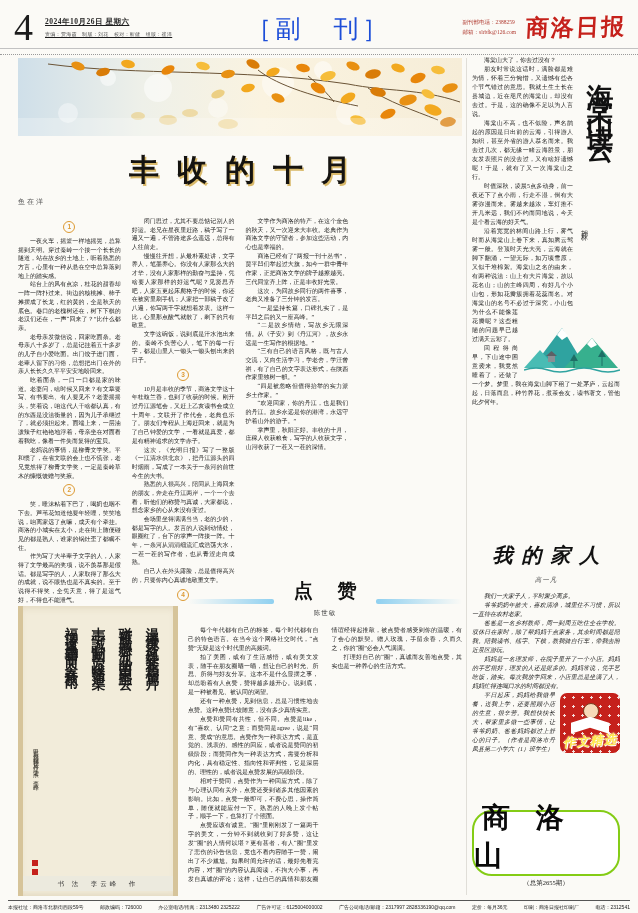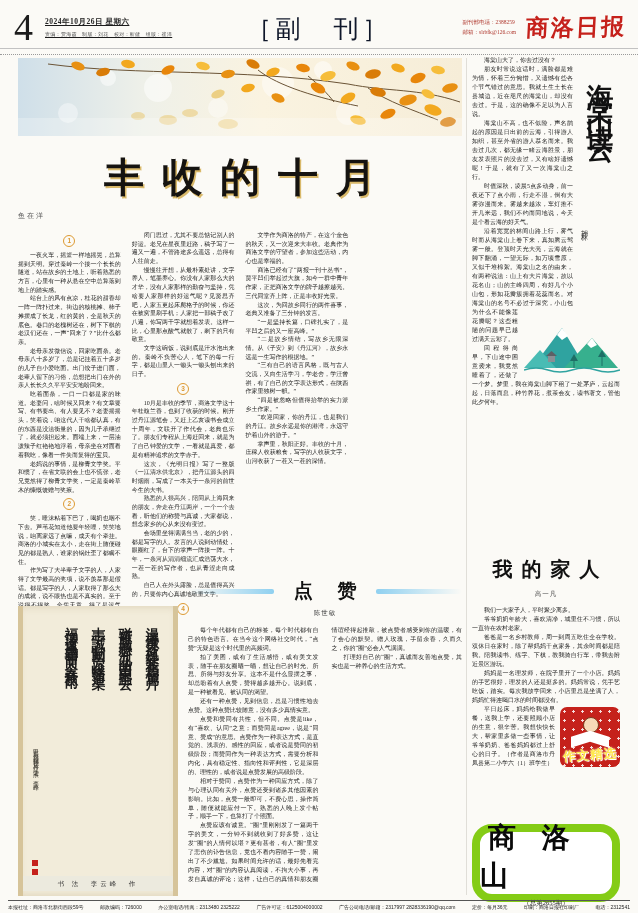--- a/index.html
+++ b/index.html
@@ -6,32 +6,32 @@
   .page{position:relative;width:638px;height:913px;background:#fbfaf6;overflow:hidden;
         font-family:"Liberation Serif","DejaVu Serif",serif;color:#1c1c1c;}
   
   .header{position:absolute;left:10px;top:6px;right:10px;height:42px;}
   .h-left{position:absolute;left:4px;top:2px;display:flex;align-items:flex-start;gap:12px;}
   .page-num{font-size:38px;line-height:38px;font-weight:400;font-family:"Liberation Serif",serif;}
   .h-meta{padding-top:9px;text-decoration:underline;}
   .h-date{font-size:7.5px;font-weight:bold;color:#222;letter-spacing:.5px;}
   .h-staff{font-size:5px;color:#555;margin-top:4px;letter-spacing:.3px;}
   .h-center{position:absolute;left:50%;top:6px;transform:translateX(-50%);
-            font-size:25px;color:#0f172a;letter-spacing:4px;font-weight:500;white-space:nowrap;}
+            font-size:25px;color:#1d4ed8;letter-spacing:4px;font-weight:500;white-space:nowrap;}
   .h-right{position:absolute;right:2px;top:6px;display:flex;align-items:center;gap:10px;}
   .h-contact{font-size:5.5px;color:#b03a30;line-height:1.7;text-align:left;}
   .masthead{font-size:23px;font-weight:900;color:#c5211b;letter-spacing:2px;
             font-family:"DejaVu Serif",serif;transform:skewX(-4deg) rotate(-1deg);}
   .header-rule{position:absolute;left:0;right:0;top:48px;height:5px;
                border-top:1px solid #c2c2c2;border-bottom:1px dotted #9a9a9a;}
   .vdivider{position:absolute;left:466px;top:58px;bottom:18px;border-left:1px solid #e0ded8;}
   
   .left-block{position:absolute;left:18px;top:58px;width:444px;}
   .banner{display:block;width:444px;height:78px;}
-  .main-title{margin-top:14px;text-align:center;font-size:40px;font-weight:900;color:#151310;
+  .main-title{margin-top:14px;text-align:center;font-size:30px;font-weight:900;color:#151310;
               letter-spacing:18px;text-indent:18px;text-shadow:1.5px 1.5px 0 #d9b96a;}
   .main-author{text-align:left;font-size:7px;color:#555;margin-top:6px;letter-spacing:2px;}
   .main-body{margin-top:10px;height:392px;overflow:hidden;
              column-count:4;column-gap:11px;column-fill:auto;
              font-size:6px;line-height:1.45;text-align:justify;}
   .main-body p,.like-body p,.cloud-top p,.cloud-bottom p,.family-body p{margin:0;text-indent:2em;}
   .sec-marker{text-align:center;margin:4px 0;}
   .sec-marker span{display:inline-block;width:10px;height:10px;line-height:10px;border:1px solid #dd9a33;
                    border-radius:50%;color:#dd9a33;font-size:6.5px;font-weight:bold;text-align:center;
                    font-family:"Liberation Sans",sans-serif;}
@@ -45,53 +45,53 @@
             font-size:13.5px;line-height:27px;letter-spacing:5px;color:#1b1b1b;overflow:hidden;}
   .cal-col{}
   .cal-sign{position:absolute;left:13px;top:138px;writing-mode:vertical-rl;font-size:6px;color:#3a372f;
             letter-spacing:2px;height:110px;overflow:hidden;}
   .seal{position:absolute;width:6px;height:6px;background:#c5211b;left:14px;}
   .seal.s1{top:254px;} .seal.s2{top:263px;}
   .cal-caption{position:absolute;left:5px;right:5px;bottom:5px;height:15px;line-height:15px;background:#eceade;
                text-align:center;font-size:6.5px;color:#333;letter-spacing:3px;}
   
   .like-block{position:absolute;left:188px;top:578px;width:274px;}
-  .like-title-row{display:flex;align-items:center;justify-content:center;gap:10px;}
+  .like-title-row{display:flex;align-items:flex-end;justify-content:center;gap:10px;}
   .bar{height:5px;width:86px;border-radius:2px;}
   .bar-l{background:linear-gradient(to left,#8fd0f0,rgba(255,255,255,0));}
   .bar-r{background:linear-gradient(to right,#8fd0f0,rgba(255,255,255,0));}
   .like-title{font-size:19px;font-weight:900;letter-spacing:10px;text-indent:10px;color:#111;white-space:nowrap;}
   .like-author{text-align:center;font-size:6.5px;color:#444;margin-top:5px;letter-spacing:1px;}
   .like-body{margin-top:8px;height:262px;overflow:hidden;column-count:2;column-gap:13px;column-fill:auto;
              font-size:6px;line-height:1.48;text-align:justify;}
   
   .right-col{position:absolute;left:472px;top:56px;width:148px;}
   .cloud-body{height:484px;overflow:hidden;font-size:6px;line-height:1.5;text-align:justify;}
   .cloud-title-wrap{float:right;width:42px;height:256px;position:relative;margin-left:5px;}
   .cloud-title{position:absolute;right:0;top:6px;writing-mode:vertical-rl;font-size:27px;font-weight:900;
                letter-spacing:14px;color:#111;font-family:"DejaVu Serif",serif;}
   .cloud-author{position:absolute;right:31px;top:168px;writing-mode:vertical-rl;font-size:7px;color:#333;letter-spacing:2px;}
   .mountain{float:right;width:96px;height:58px;margin:4px 0 2px 6px;}
   
-  .family{margin-top:14px;height:258px;overflow:hidden;font-size:6px;line-height:1.5;text-align:justify;}
+  .family{margin-top:0;height:258px;overflow:hidden;font-size:6px;line-height:1.5;text-align:justify;font-style:italic;}
   .family-title{text-align:center;font-size:20px;font-weight:900;letter-spacing:9px;text-indent:9px;color:#111;
                 font-family:"DejaVu Serif",serif;}
   .family-author{text-align:center;font-size:6.5px;color:#444;margin:5px 0 7px;letter-spacing:1px;}
   .stamp{float:right;width:60px;height:60px;margin:2px 0 2px 5px;position:relative;border-radius:7px;
          background-color:#c5211b;overflow:hidden;
          background-image:radial-gradient(rgba(255,255,255,.85) 1px,rgba(0,0,0,0) 1.4px);background-size:9px 9px;}
   .stamp .book{position:absolute;left:11px;top:24px;width:38px;height:17px;background:#fff;
                clip-path:polygon(0 35%,50% 0,100% 35%,100% 100%,50% 65%,0 100%);}
   .stamp .face{position:absolute;left:23px;top:10px;width:14px;height:14px;border-radius:50%;
                background:#f7d9b8;border:1px solid #7a3b1e;}
   .stamp .label{position:absolute;bottom:2px;left:0;right:0;text-align:center;font-weight:900;font-size:12.5px;
                 color:#ffe94d;transform:rotate(-4deg);letter-spacing:1px;
                 text-shadow:0 0 2px #fff,1px 1px 0 #fff;font-family:"Liberation Sans",sans-serif;}
   
-  .shanbox{margin-top:12px;height:62px;border:8px solid #84cc16;border-radius:20px;background:#fff;
+  .shanbox{margin-top:12px;height:62px;border:2px solid #84cc16;border-radius:20px;background:#fff;
            display:flex;flex-direction:column;align-items:center;justify-content:center;}
   .shan-title{font-size:28px;font-weight:900;letter-spacing:8px;text-indent:8px;color:#0a0a0a;
               font-family:"DejaVu Serif",serif;}
   .shan-issue{font-size:6.5px;color:#222;margin-top:4px;}
   
   .footer{position:absolute;left:8px;right:8px;bottom:3px;border-top:1px solid #555;padding-top:3px;
           display:flex;justify-content:space-between;font-size:5px;color:#222;white-space:nowrap;
           font-family:"Liberation Sans",sans-serif;}
 </style>
 </head>

